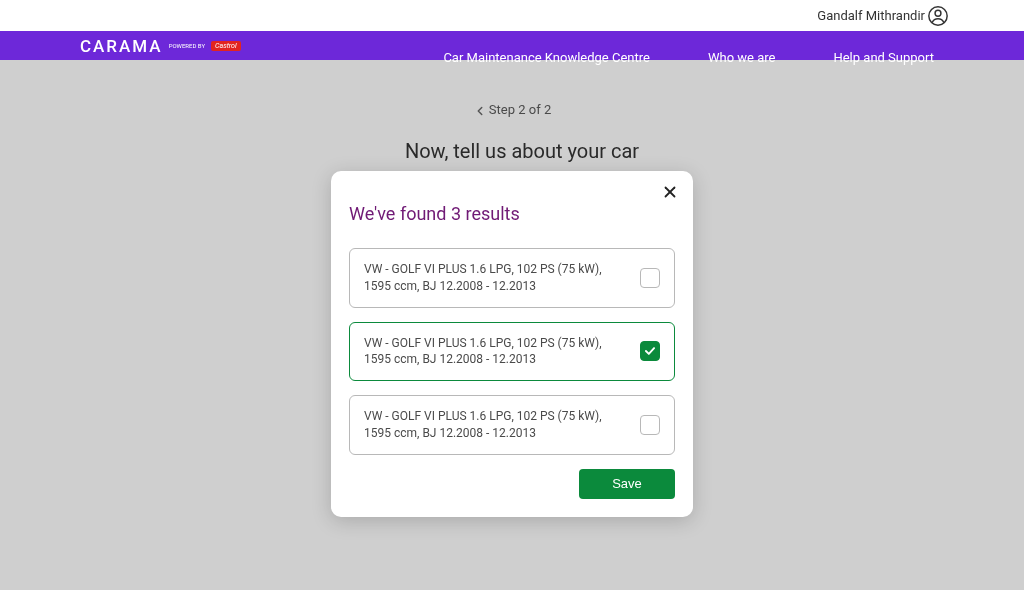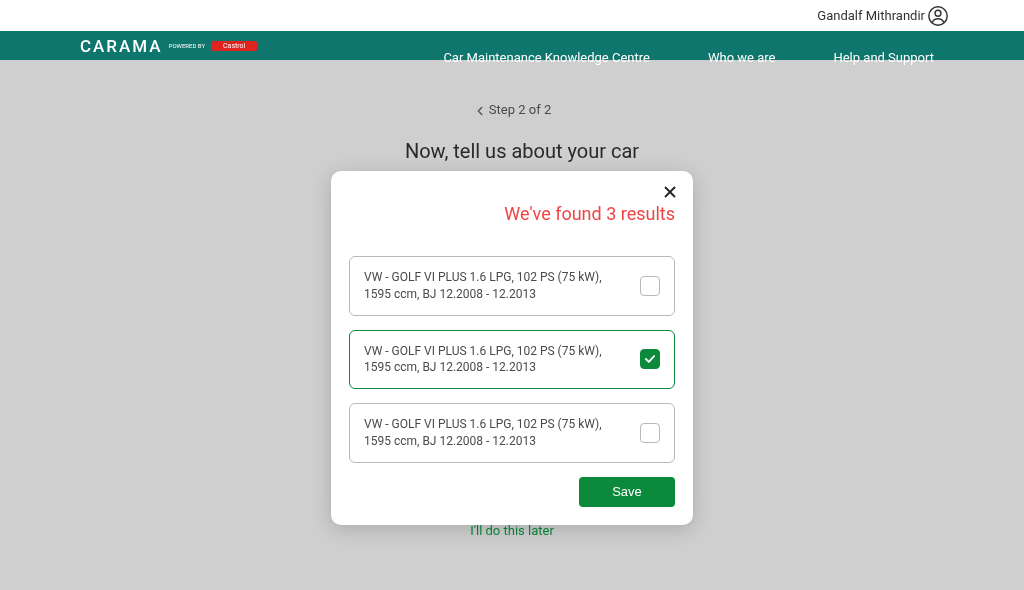--- a/index.html
+++ b/index.html
@@ -3,41 +3,41 @@
   <meta charset="utf-8">
   <style>
     * { margin: 0; padding: 0; box-sizing: border-box; }
     body { font-family: -apple-system, BlinkMacSystemFont, 'Segoe UI', Roboto, Arial, sans-serif; background: #cfcfcf; width: 1024px; height: 590px; overflow: hidden; position: relative; }
     
     .topbar { height: 31px; background: #fff; display: flex; justify-content: flex-end; align-items: center; padding-right: 75px; gap: 2px; }
     .username { font-size: 13px; color: #333; }
     .avatar-icon { width: 22px; height: 22px; display: flex; align-items: center; justify-content: center; }
     .avatar-icon svg { width: 22px; height: 22px; }
     
-    .navbar { height: 29px; background: #0f766e; display: flex; align-items: center; padding: 0 90px 0 80px; }
+    .navbar { height: 29px; background: #6d28d9; display: flex; align-items: center; padding: 0 90px 0 80px; }
     .logo-wrap { display: flex; align-items: center; gap: 6px; }
     .logo-text { color: #fff; font-size: 17px; font-weight: 500; letter-spacing: 2px; }
     .logo-sub { color: #fff; font-size: 6px; }
-    .logo-badge { background: #e22420; color: #fff; font-size: 7px; padding: 1px 12px; border-radius: 2px; }
+    .logo-badge { background: #e22420; color: #fff; font-size: 7px; padding: 1px 4px; border-radius: 2px; font-style: italic; }
     .nav-links { margin-left: auto; display: flex; gap: 58px; }
     .nav-link { color: #fff; font-size: 13px; cursor: pointer; margin-top: 24px; }
     
     .page-content { padding-top: 42px; text-align: center; }
     .step-row { display: flex; align-items: center; justify-content: center; gap: 2px; margin-bottom: 22px; }
     .chevron-back { width: 14px; height: 14px; cursor: pointer; }
     .chevron-back svg { width: 14px; height: 14px; }
     .step-text { font-size: 13px; color: #4a4a4a; }
     .page-title { font-size: 20px; color: #2a2a2a; font-weight: 400; margin-left: 20px; }
     .later-link { margin-top: 360px; color: #0b8a3c; font-size: 13px; cursor: pointer; }
     
     .overlay { position: absolute; top: 0; left: 0; width: 100%; height: 100%; display: flex; align-items: flex-start; justify-content: center; padding-top: 171px; pointer-events: none; }
     .modal { width: 362px; background: #fff; border-radius: 10px; box-shadow: 0 4px 20px rgba(0,0,0,0.18); padding: 14px 18px 18px; pointer-events: auto; position: relative; }
     .close-btn { position: absolute; top: 12px; right: 14px; cursor: pointer; width: 18px; height: 18px; }
     .close-btn svg { width: 18px; height: 18px; }
-    .modal-title { text-align: right; font-size: 18px; color: #ef4444; font-weight: 400; margin-top: 18px; margin-bottom: 32px; }
+    .modal-title { text-align: left; font-size: 18px; color: #701a75; font-weight: 400; margin-top: 18px; margin-bottom: 24px; }
     
     .result-item { border: 1px solid #b8b8b8; border-radius: 6px; padding: 12px 14px; display: flex; align-items: center; justify-content: space-between; gap: 20px; margin-bottom: 14px; cursor: pointer; }
     .result-item.selected { border: 1.5px solid #0b8a3c; }
     .result-text { font-size: 12px; color: #4a4a4a; line-height: 1.4; flex: 1; }
     .checkbox-box { width: 20px; height: 20px; border: 1.5px solid #b8b8b8; border-radius: 4px; flex-shrink: 0; display: flex; align-items: center; justify-content: center; }
     .checkbox-box.checked { background: #0b8a3c; border-color: #0b8a3c; }
     .checkbox-box.checked svg { width: 14px; height: 14px; }
     
     .modal-footer { display: flex; justify-content: flex-end; margin-top: 12px; }
     .save-btn { background: #0b8a3c; color: #fff; border: none; border-radius: 4px; width: 96px; height: 30px; font-size: 13px; cursor: pointer; }
@@ -72,21 +72,20 @@
 <div class="page-content">
   <div class="step-row">
     <span class="chevron-back">
       <svg viewBox="0 0 24 24" fill="none" stroke="#555" stroke-width="2.5" stroke-linecap="round" stroke-linejoin="round">
         <polyline points="15 18 9 12 15 6"></polyline>
       </svg>
     </span>
     <span class="step-text">Step 2 of 2</span>
   </div>
   <h1 class="page-title">Now, tell us about your car</h1>
-  <div class="later-link">I'll do this later</div>
 </div>
 
 <div class="overlay">
   <div class="modal">
     <span class="close-btn">
       <svg viewBox="0 0 24 24" fill="none" stroke="#222" stroke-width="2.4" stroke-linecap="round">
         <line x1="6" y1="6" x2="18" y2="18"></line>
         <line x1="18" y1="6" x2="6" y2="18"></line>
       </svg>
     </span>

